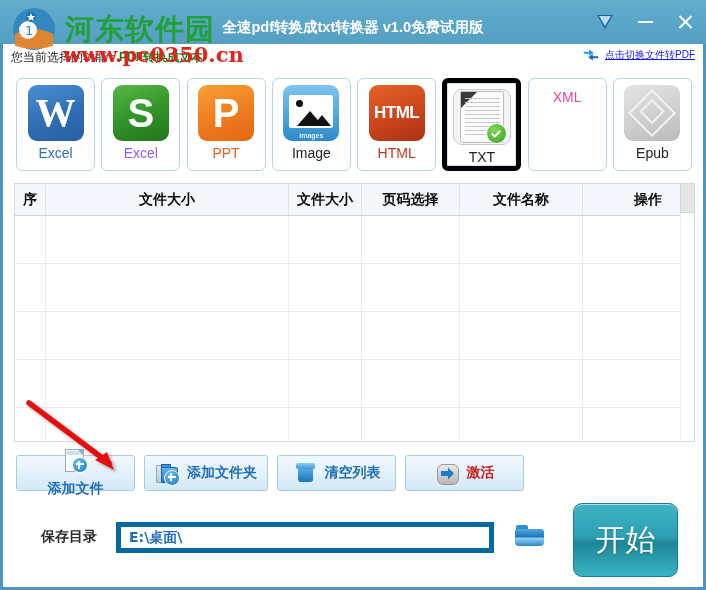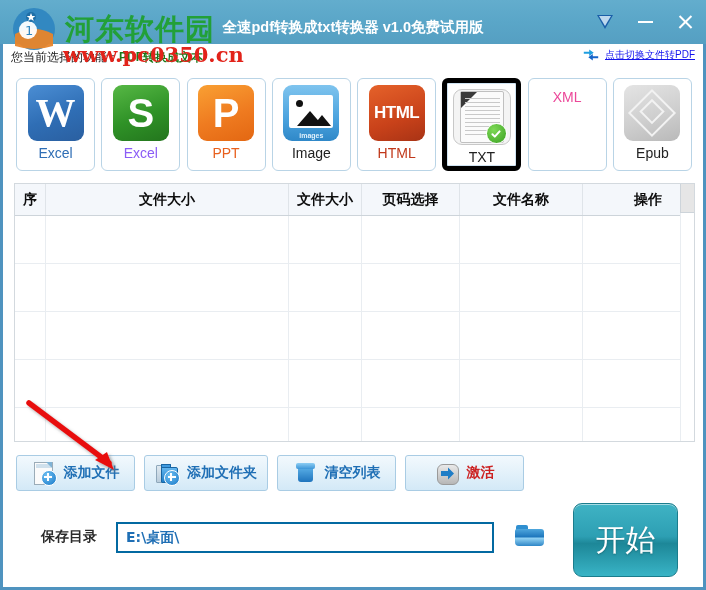--- a/index.html
+++ b/index.html
@@ -335,21 +335,21 @@
     padding: 0 10px;
   }
   .act .lbl {
     font-size: 14px;
     font-family: "DejaVu Serif", serif;
     font-weight: bold;
     white-space: nowrap;
   }
   .lbl-blue { color: #1f6fb5; }
   .lbl-red  { color: #cc2222; }
-  .a-addfile  { width: 119px; }
+  .a-addfile  { width: 119px; flex-direction: column; }
   .a-addfolder{ width: 124px; }
   .a-clear    { width: 119px; }
   .a-buy      { width: 119px; }
   .a-activate { width: 119px; }
 
   .ic { width: 25px; height: 25px; position: relative; flex: none; }
   
   .ic-file .sheet {
     position:absolute; left:2px; top:1px; width:17px; height:21px;
     background:#fbfbfb; border:1px solid #9bacb8;
@@ -418,21 +418,21 @@
     color: #2b2b2b;
     font-family: "DejaVu Sans", sans-serif;
   }
   .savedir-input {
     position: absolute;
     left: 113px;
     top: 522px;
     width: 378px;
     height: 31px;
     box-sizing: border-box;
-    border: 2px solid #0369a1;
+    border: 5px solid #0369a1;
     background: #ffffff;
     color: #1f6fb5;
     font-size: 14px;
     font-weight: bold;
     font-family: "DejaVu Sans", sans-serif;
     padding: 0 8px;
     line-height: 29px;
     white-space: nowrap;
     overflow: hidden;
     outline: none;

